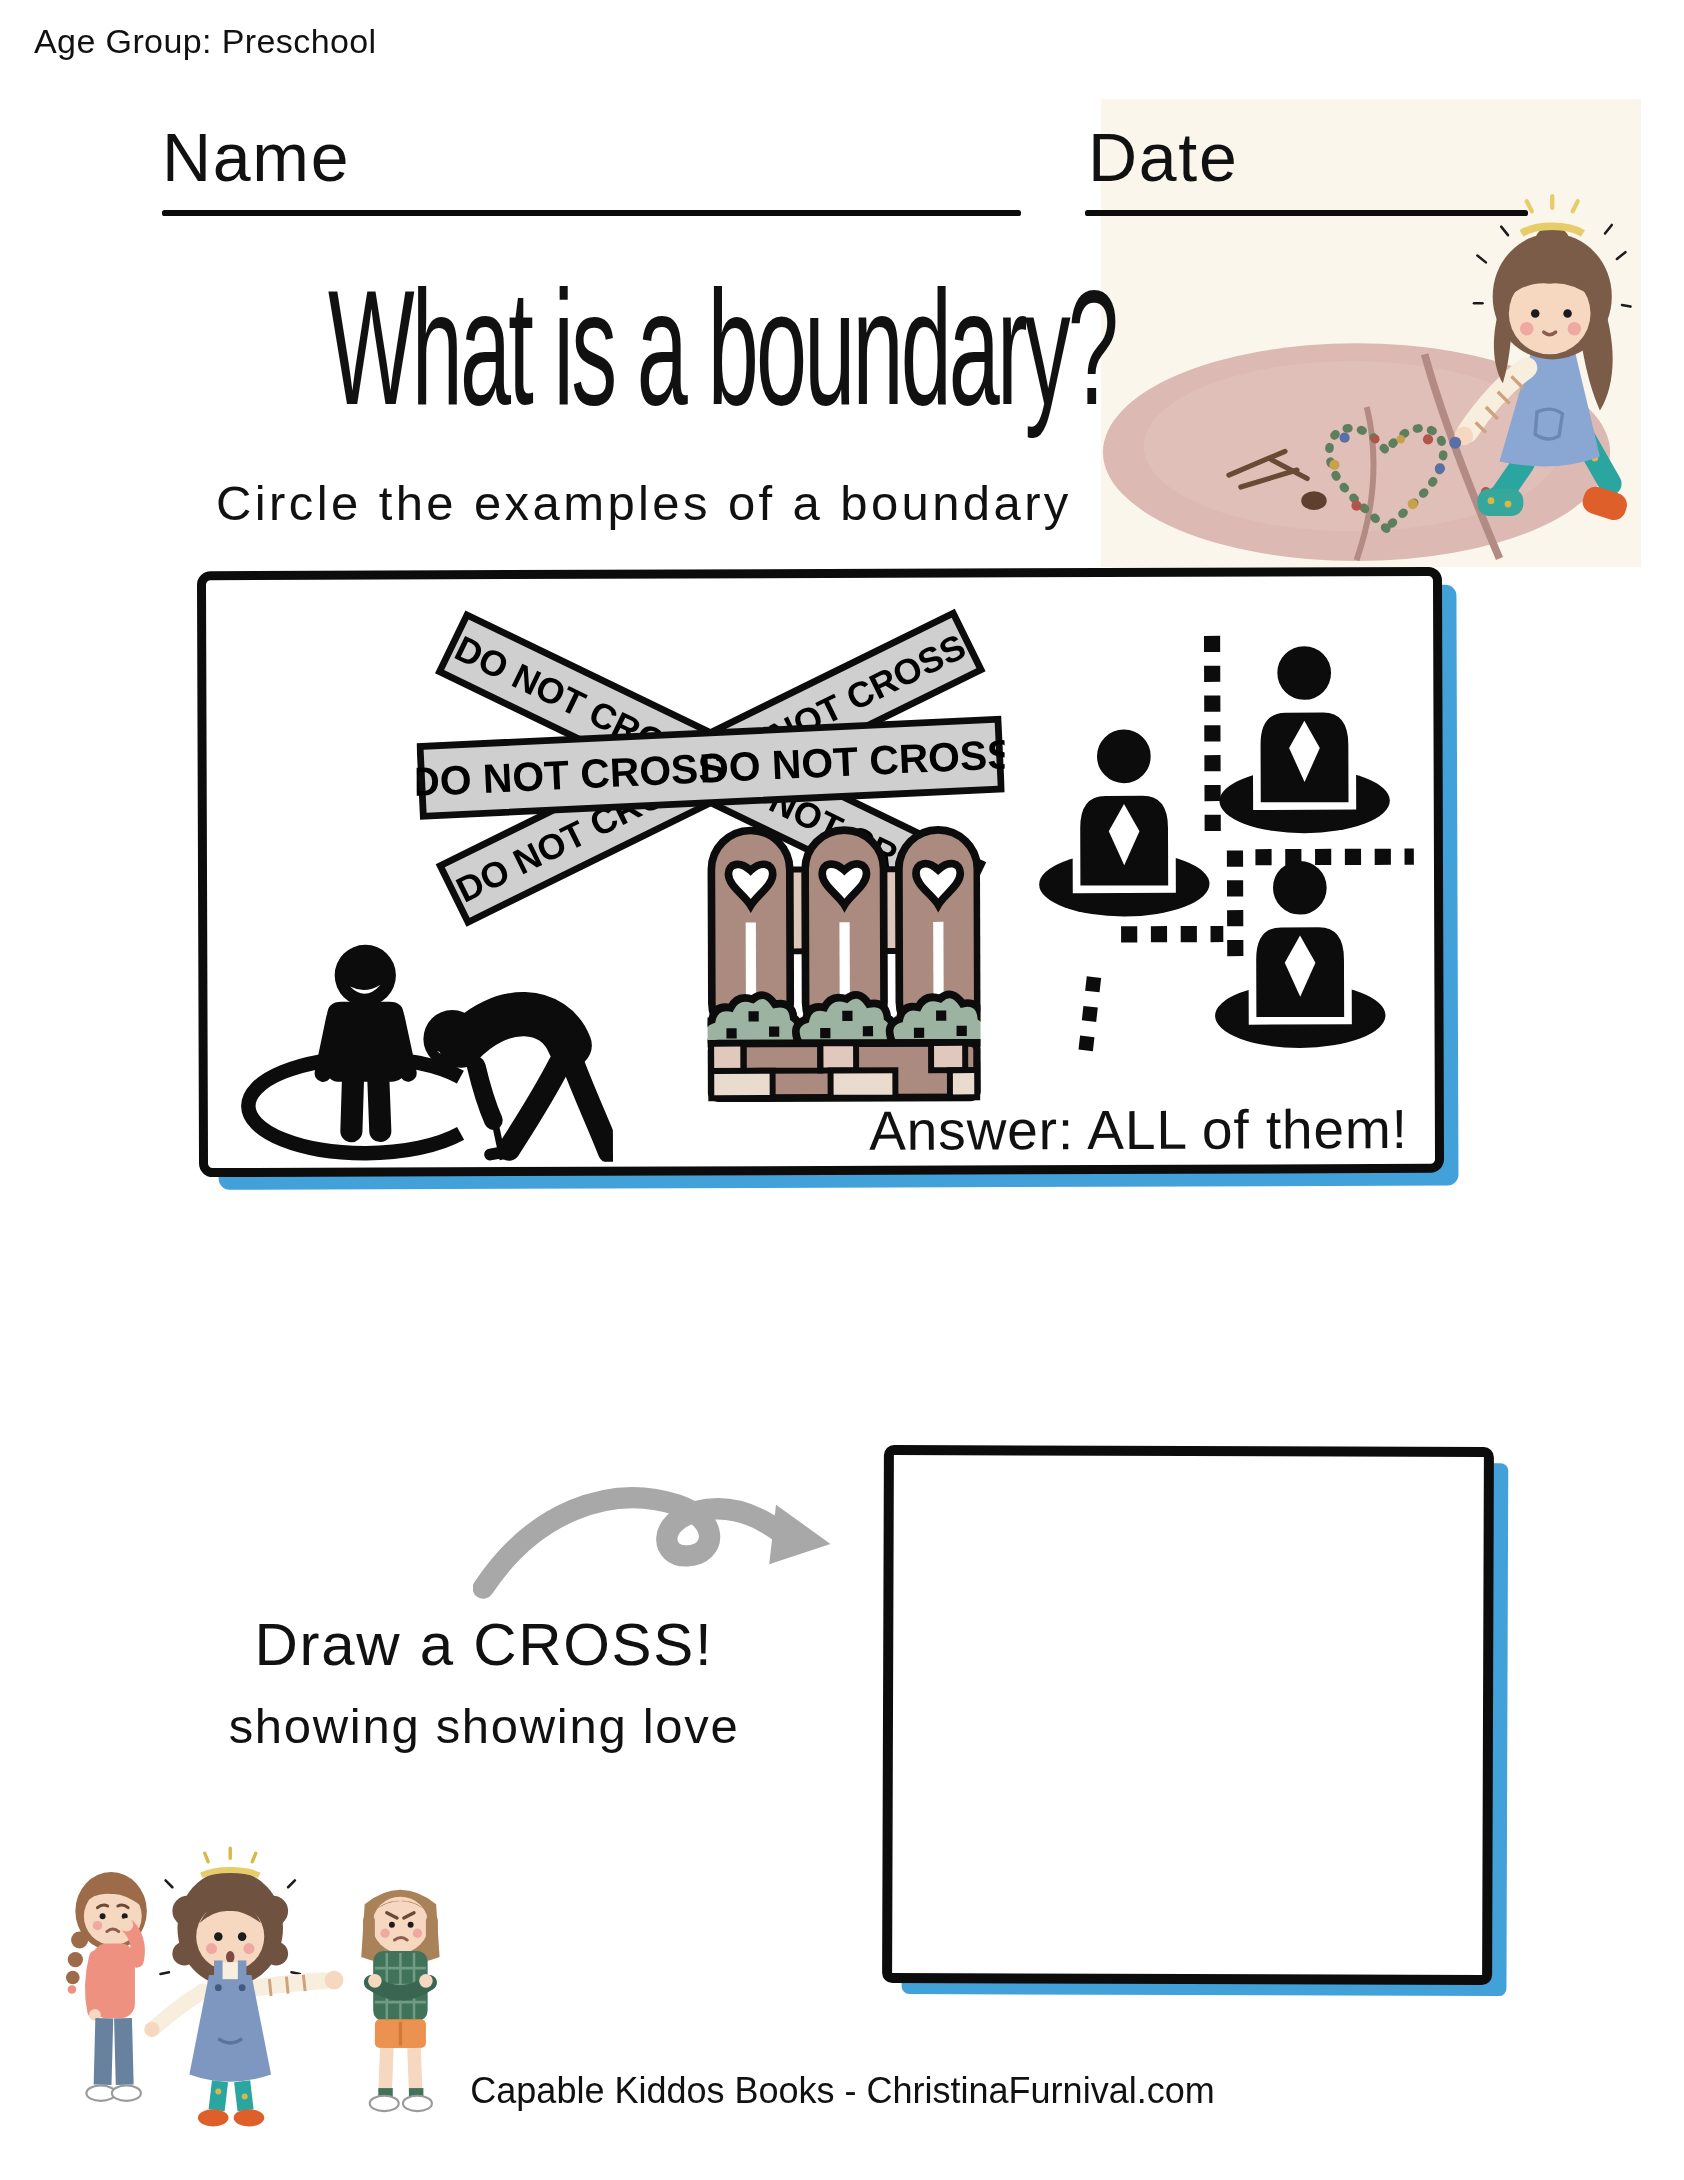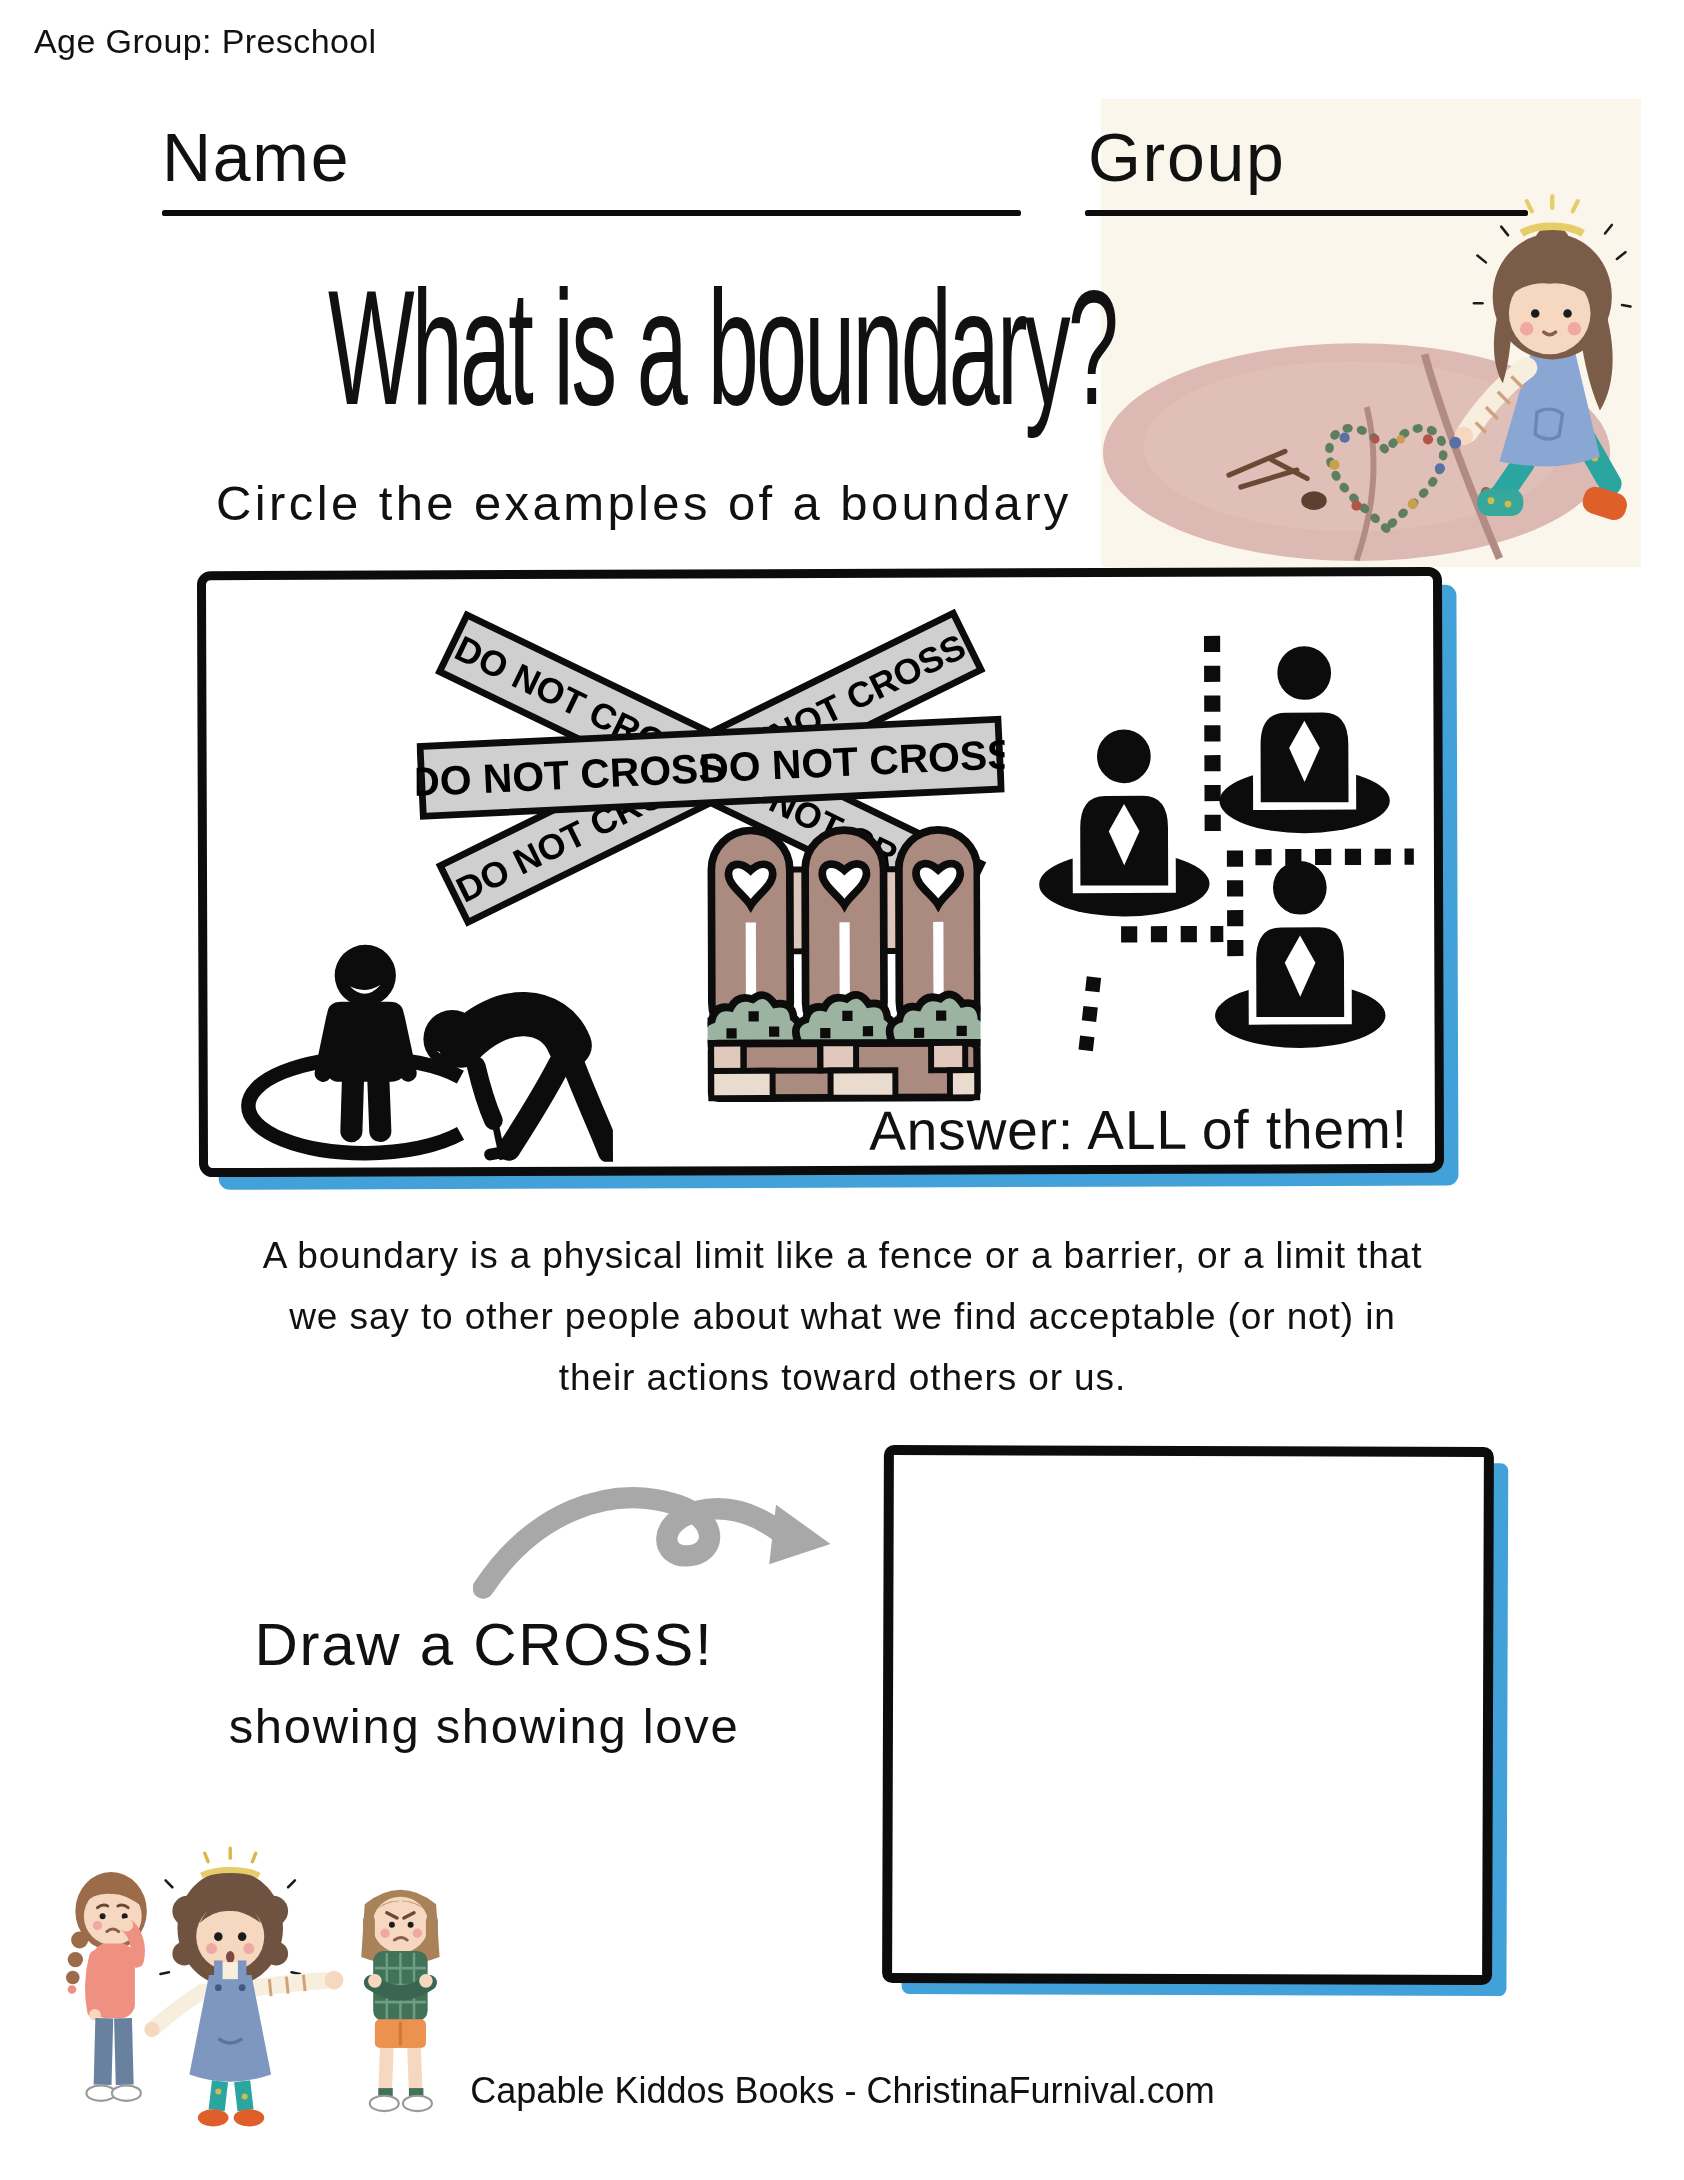--- a/index.html
+++ b/index.html
@@ -38,21 +38,21 @@
   svg text{font-family:"Liberation Sans",sans-serif}
 </style>
 </head>
 <body>
 
 <div class="page">
 
   <div class="abs age-group">Age Group: Preschool</div>
   <div class="abs illu-bg"></div>
   <div class="abs field-label name-label">Name</div>
-  <div class="abs field-label date-label">Group</div>
+  <div class="abs field-label date-label">Date</div>
   <div class="abs write-line name-line"></div>
   <div class="abs write-line date-line"></div>
 
   <svg class="abs" style="left:1101px;top:99px" width="540" height="468" viewBox="0 0 634 550">
     <ellipse cx="300" cy="415" rx="298" ry="128" fill="#dcb9b2"></ellipse>
     <ellipse cx="295" cy="408" rx="245" ry="100" fill="#e0bfb8"></ellipse>
     <path d="M 380,300 C 398,365 432,455 468,540" stroke="#b28b84" stroke-width="9" fill="none"></path>
     <path d="M 300,542 C 322,478 326,420 312,362" stroke="#b28b84" stroke-width="7" fill="none"></path>
     <g stroke="#6a4a35" stroke-width="6" stroke-linecap="round">
       <line x1="150" y1="442" x2="216" y2="414"></line>
@@ -234,25 +234,20 @@
         <line x1="303" y1="254" x2="311" y2="292" stroke="#0c0c0c" stroke-width="8"></line>
         <path d="M 378,180 C 356,222 336,252 318,280" stroke="#0c0c0c" stroke-width="27" fill="none" stroke-linecap="round"></path>
         <line x1="318" y1="282" x2="296" y2="286" stroke="#0c0c0c" stroke-width="14" stroke-linecap="round"></line>
         <path d="M 394,180 C 410,222 424,252 436,283" stroke="#0c0c0c" stroke-width="27" fill="none" stroke-linecap="round"></path>
       </g>
     </svg>
 
     <div class="answer">Answer: ALL of them!</div>
   </div>
 
-  <div class="abs definition">
-    <div>A boundary is a physical limit like a fence or a barrier, or a limit that</div>
-    <div>we say to other people about what we find acceptable (or not) in</div>
-    <div>their actions toward others or us.</div>
-  </div>
 
   <svg class="abs" style="left:473px;top:1469px" width="366" height="132" viewBox="0 0 430 155">
     <path d="M 12,140 C 70,52 160,16 240,42 C 290,59 287,100 252,102 C 220,104 216,62 262,50 C 300,40 336,54 366,78" style="stroke:var(--arrow-gray)" stroke-width="25" fill="none" stroke-linecap="round"></path>
     <polygon points="356,42 420,88 348,112" style="fill:var(--arrow-gray)"></polygon>
   </svg>
 
   <div class="abs draw-box"></div>
 
   <div class="abs prompt-wrap">
     <div class="prompt-title">Draw a CROSS!</div>

